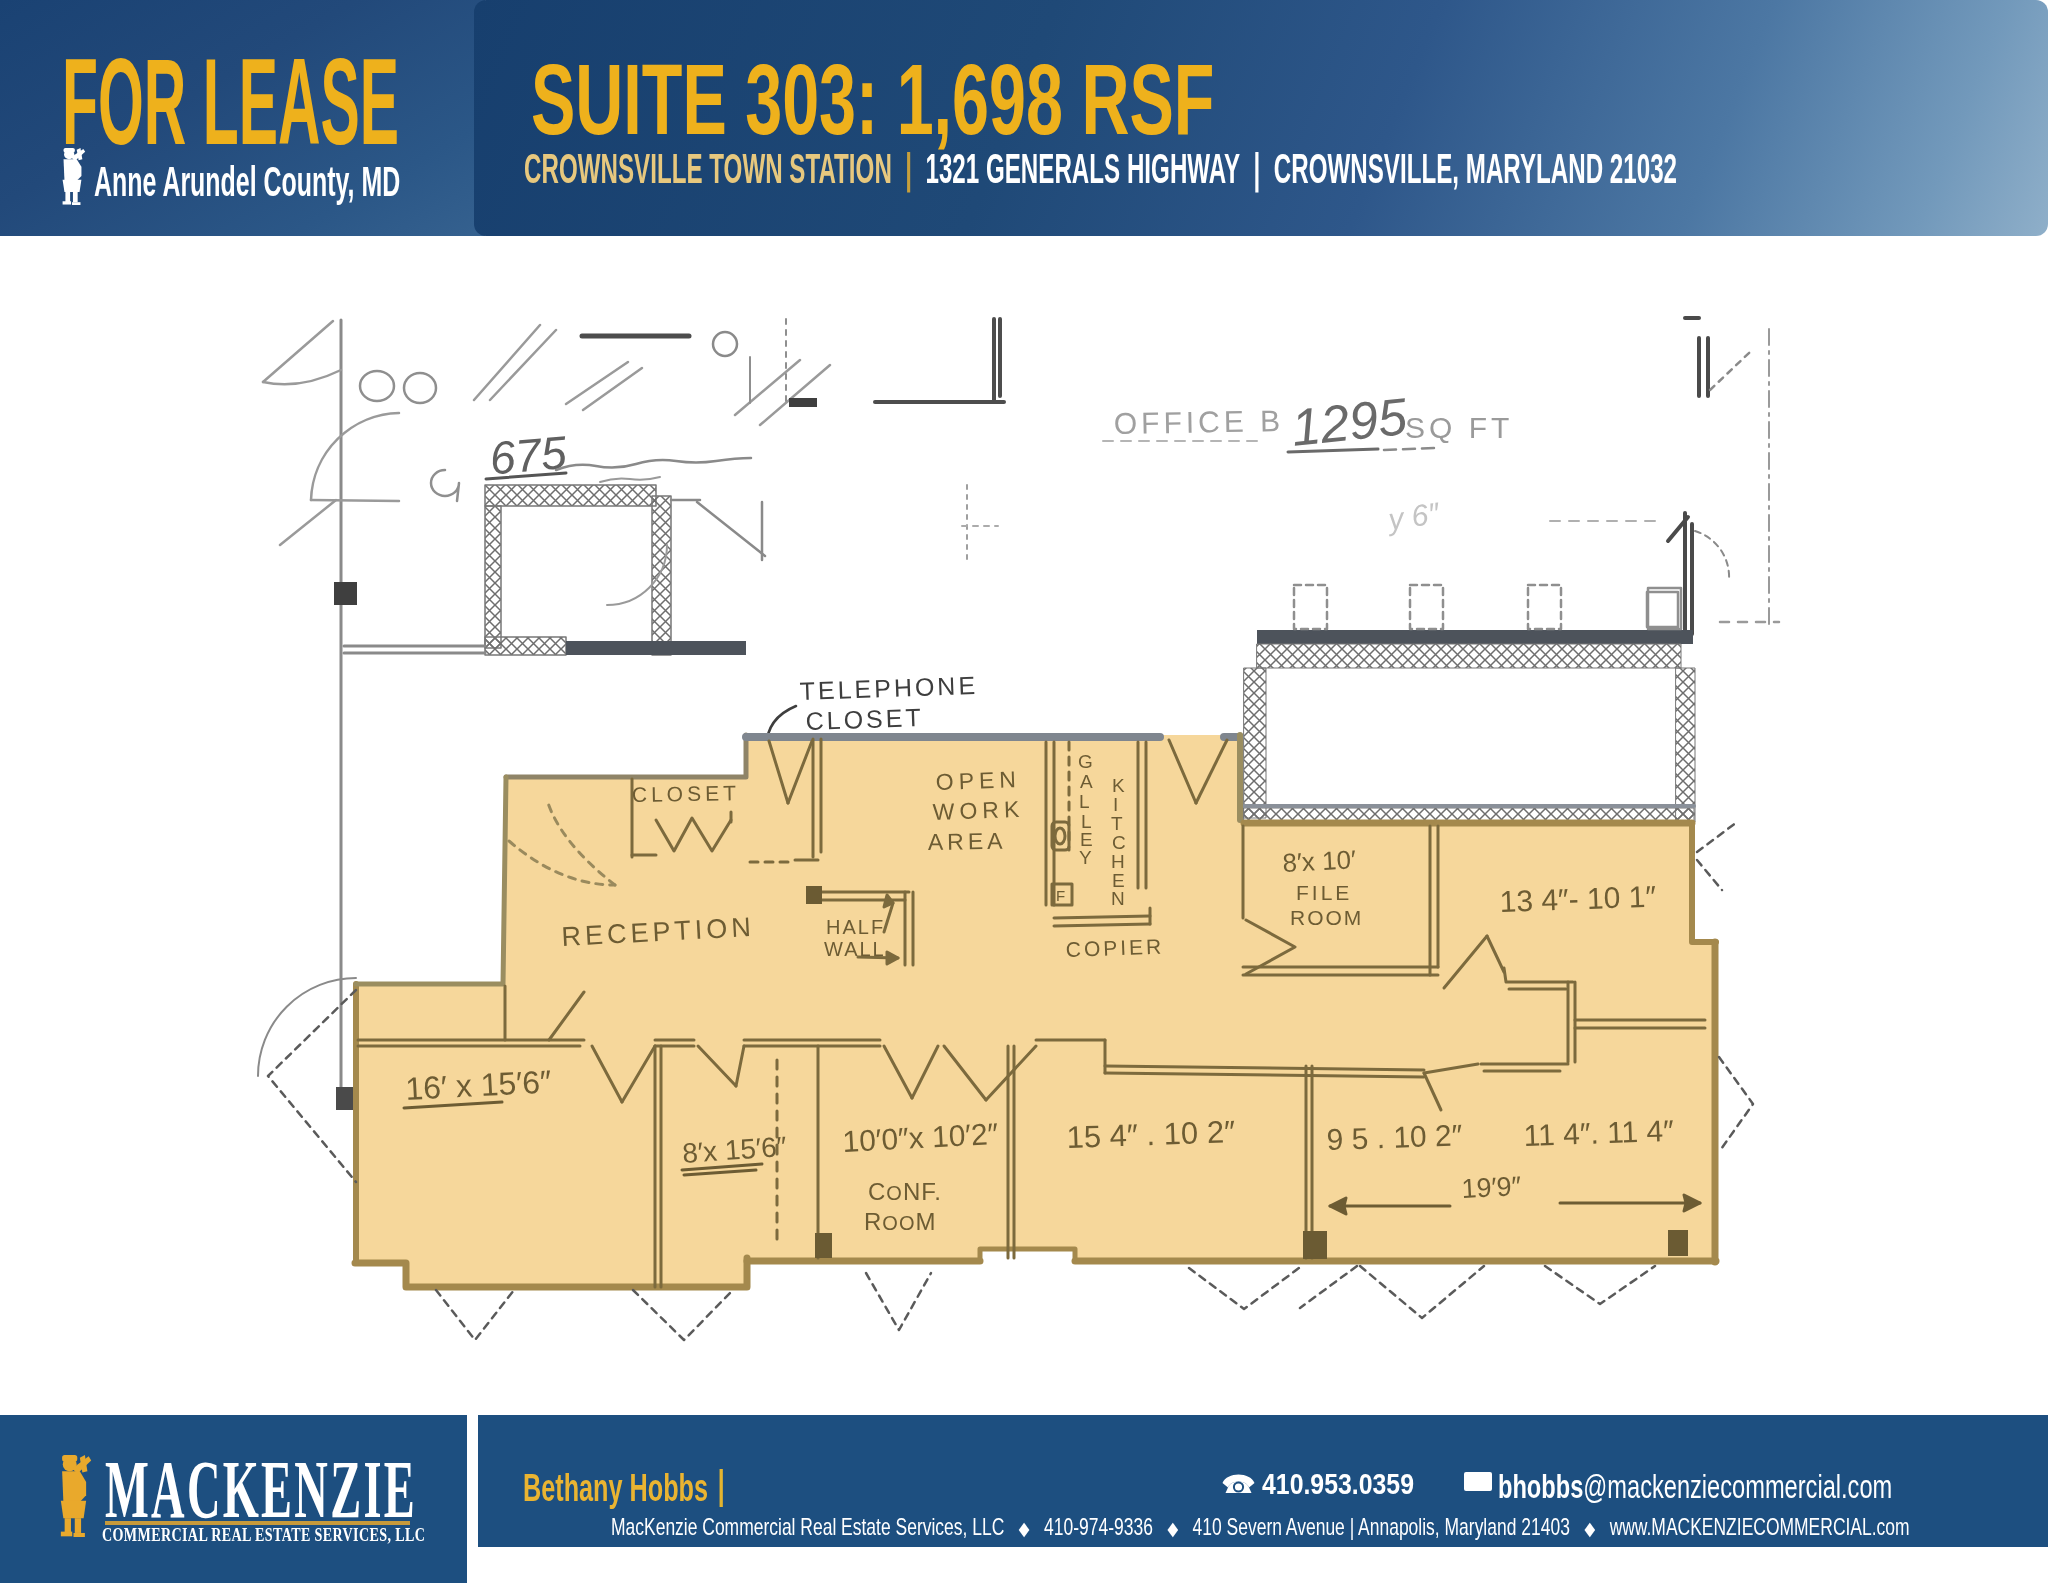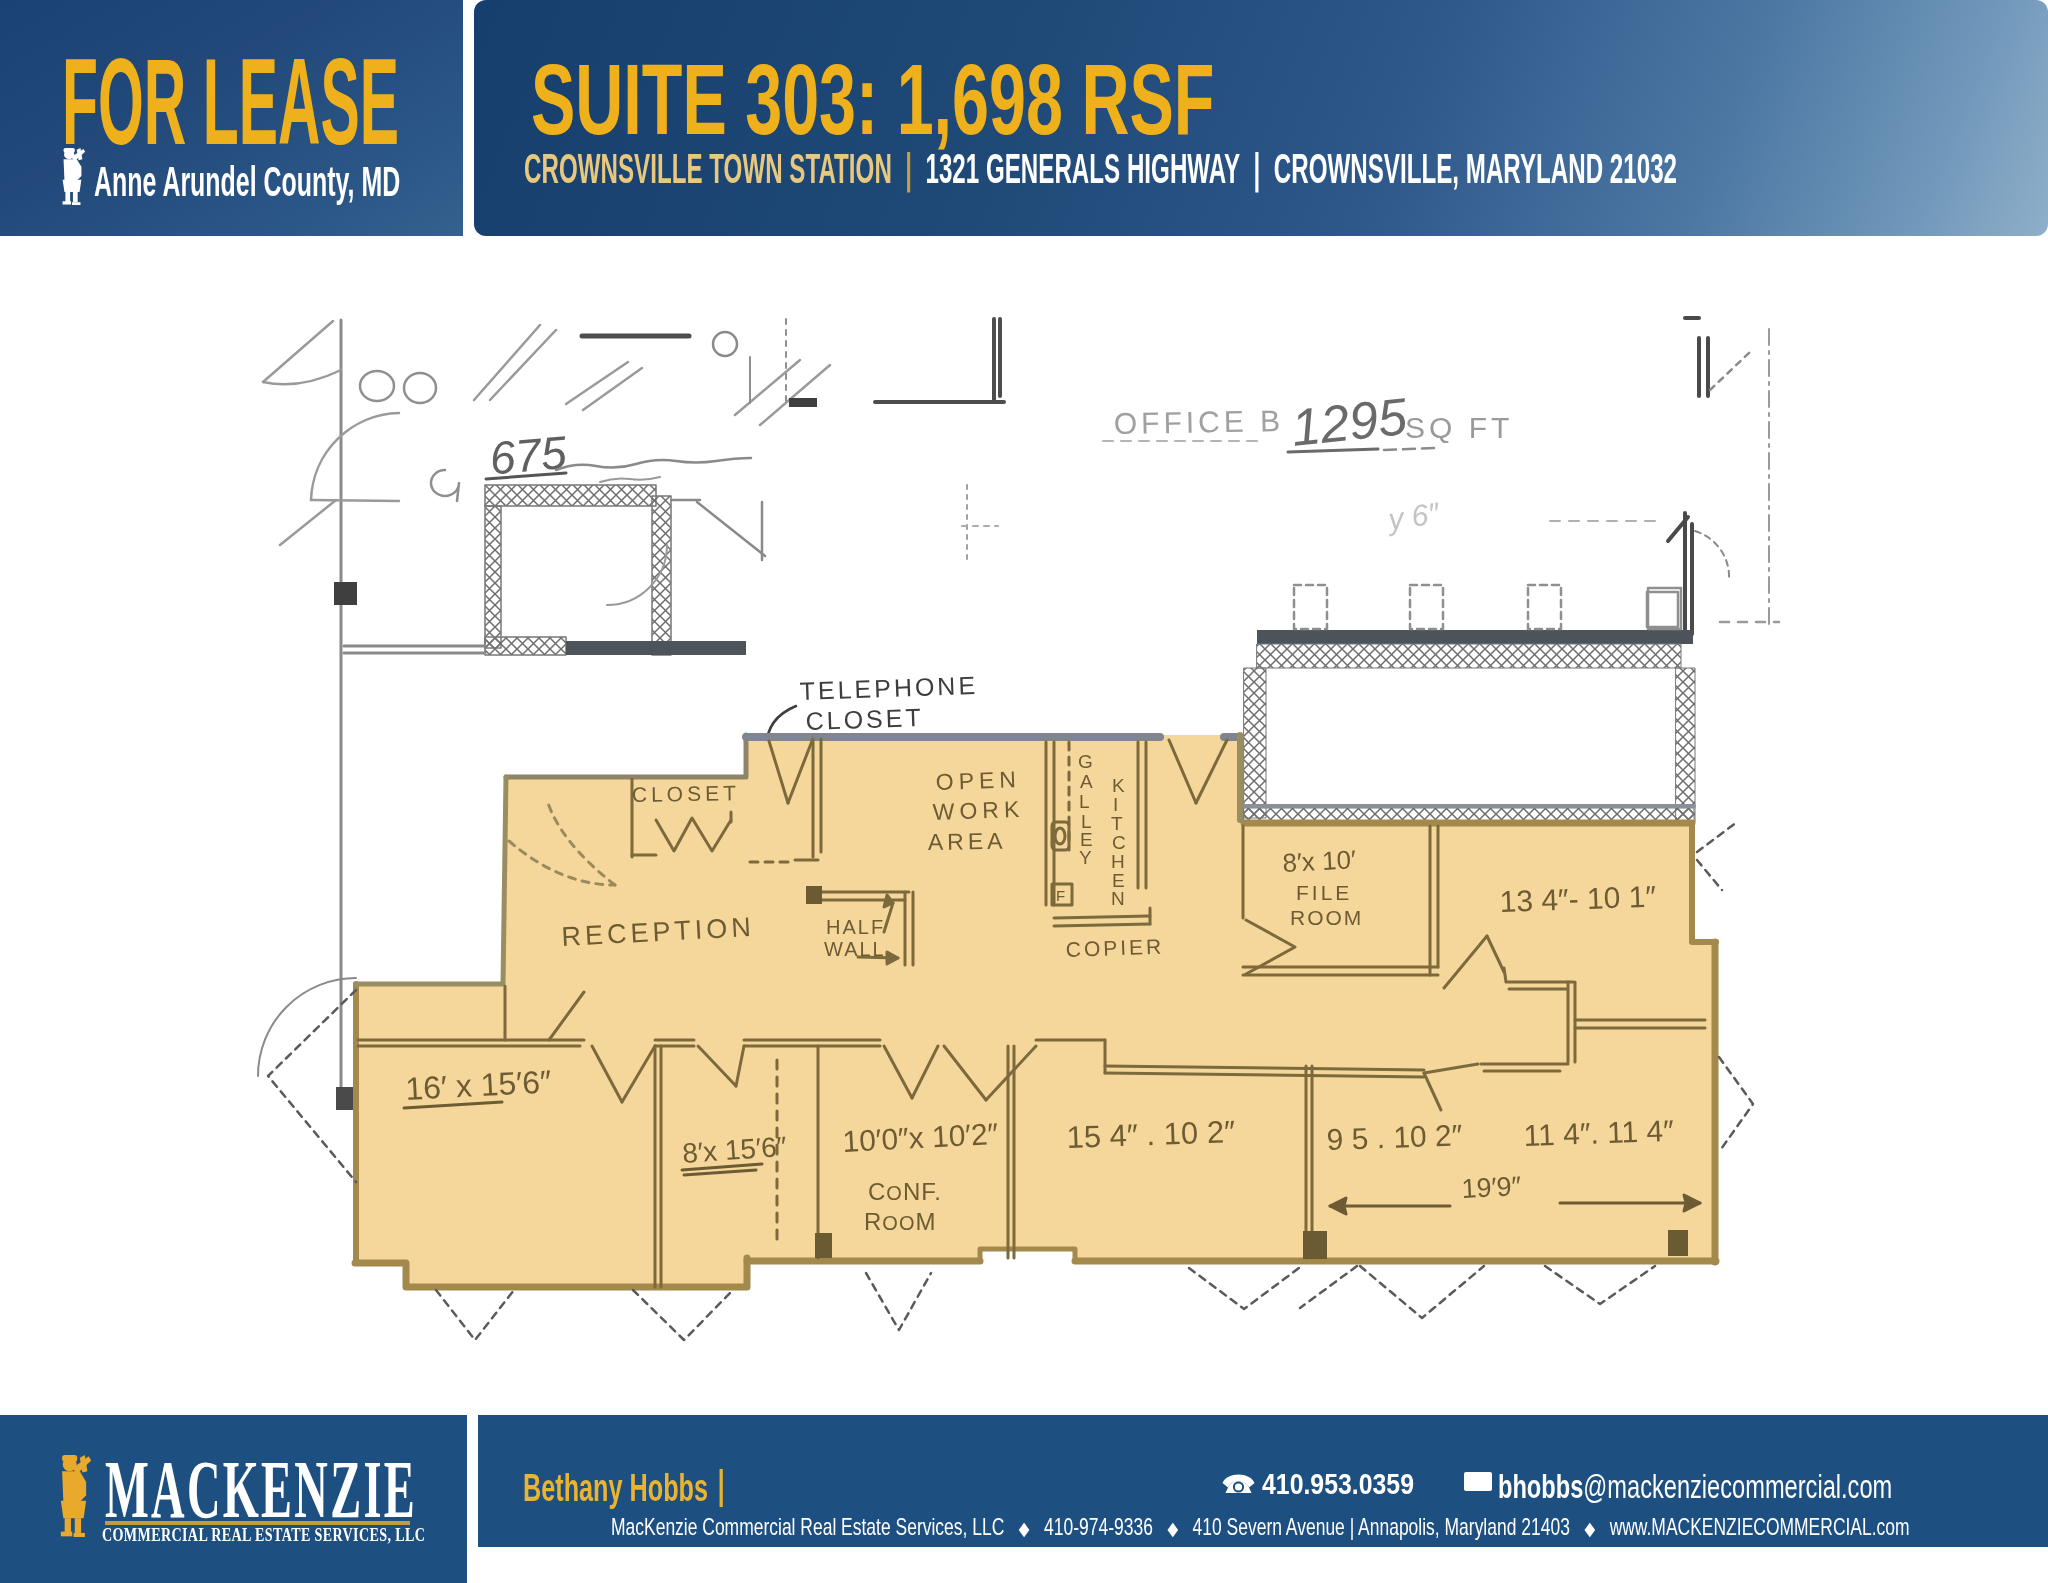--- a/index.html
+++ b/index.html
@@ -1,19 +1,19 @@
 <!DOCTYPE html>
 <html><head>
 <meta charset="utf-8">
 <style>
   html,body{margin:0;padding:0;}
   body{width:2048px;height:1583px;position:relative;background:#ffffff;overflow:hidden;
        font-family:"Liberation Sans", sans-serif;}
   .hdrL{position:absolute;left:0;top:0;width:463px;height:236px;
-        background:linear-gradient(150deg,#1a4273 0%,#22497a 40%,#2b5787 78%,#35618f 100%);}
+        background:linear-gradient(150deg,#1a4273 0%,#22497a 40%,#2b5787 78%,#35618f 100%);padding-left:22px;}
   .hdrR{position:absolute;left:474px;top:0;width:1574px;height:236px;
         background:linear-gradient(112deg,#173f6e 0%,#1f4977 35%,#2e578a 58%,#4c77a3 78%,#7299bb 92%,#8fafc9 100%);border-radius:12px;}
   .ftrL{position:absolute;left:0;top:1415px;width:467px;height:168px;background:#1d4f80;}
   .ftrR{position:absolute;left:478px;top:1415px;width:1570px;height:132px;background:#1d4f80;}
   .cond{display:inline-block;transform-origin:0 50%;}
 </style>
 </head>
 <body>
 
 <div class="hdrL">

